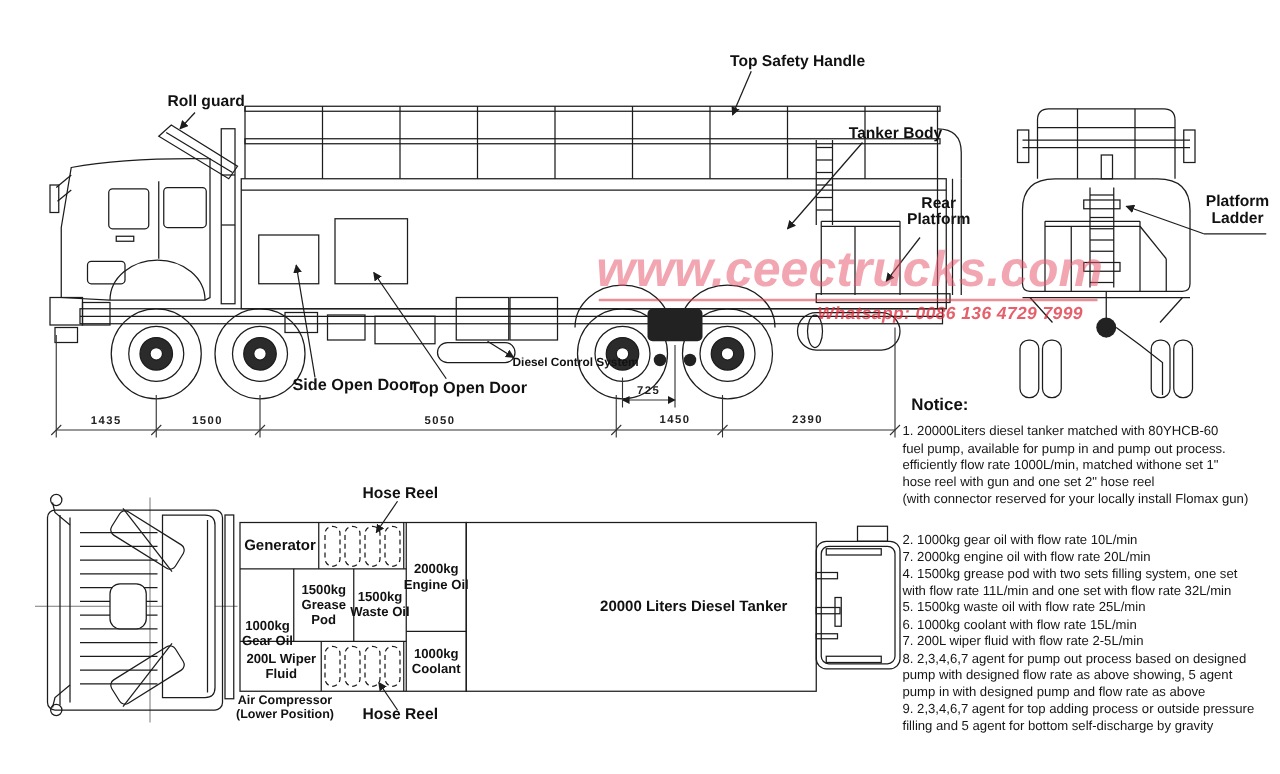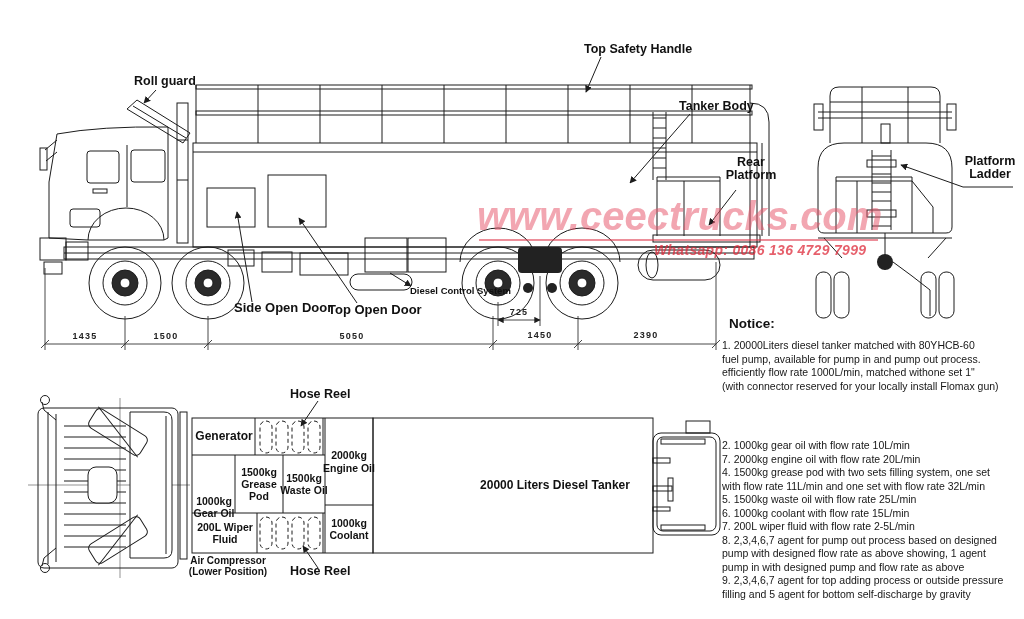--- a/index.html
+++ b/index.html
@@ -315,32 +315,33 @@
 
 <div class="wm-site">www.ceectrucks.com</div>
 <div class="wm-line"></div>
 <div class="wm-wa">Whatsapp: 0086 136 4729 7999</div>
 
 <div class="notice-title">Notice:</div>
 <div class="notice-p" style="top:339px;">
   <div class="nline">1. 20000Liters diesel tanker matched with 80YHCB-60</div>
   <div class="nline">fuel pump, available for pump in and pump out process.</div>
   <div class="nline">efficiently flow rate 1000L/min, matched withone set 1"</div>
+  <div class="nline">hose reel with gun and one set 2" hose reel</div>
   <div class="nline">(with connector reserved for your locally install Flomax gun)</div>
 </div>
-<div class="notice-p" style="top:426px;margin-top:13px;">
+<div class="notice-p" style="top:426px;">
   <div class="nline">2. 1000kg gear oil with flow rate 10L/min</div>
   <div class="nline">7. 2000kg engine oil with flow rate 20L/min</div>
   <div class="nline">4. 1500kg grease pod with two sets filling system, one set</div>
   <div class="nline">with flow rate 11L/min and one set with flow rate 32L/min</div>
   <div class="nline">5. 1500kg waste oil with flow rate 25L/min</div>
   <div class="nline">6. 1000kg coolant with flow rate 15L/min</div>
   <div class="nline">7. 200L wiper fluid with flow rate 2-5L/min</div>
   <div class="nline">8. 2,3,4,6,7 agent for pump out process based on designed</div>
-  <div class="nline">pump with designed flow rate as above showing, 1 agent</div>
+  <div class="nline">pump with designed flow rate as above showing, 5 agent</div>
   <div class="nline">pump in with designed pump and flow rate as above</div>
   <div class="nline">9. 2,3,4,6,7 agent for top adding process or outside pressure</div>
   <div class="nline">filling and 5 agent for bottom self-discharge by gravity</div>
 </div>
 
 <div class="cell" style="left:193px;top:418px;width:62px;height:37px;font-size:12px;">Generator</div>
 <div class="cell" style="left:321px;top:418px;width:56px;height:87px;">2000kg Engine Oil</div>
 <div class="cell" style="left:190px;top:455px;width:48px;height:58px;margin-top:23px;">1000kg Gear Oil</div>
 <div class="cell" style="left:230px;top:455px;width:58px;height:58px;">1500kg Grease Pod</div>
 <div class="cell" style="left:278px;top:455px;width:52px;height:58px;">1500kg Waste Oil</div>

